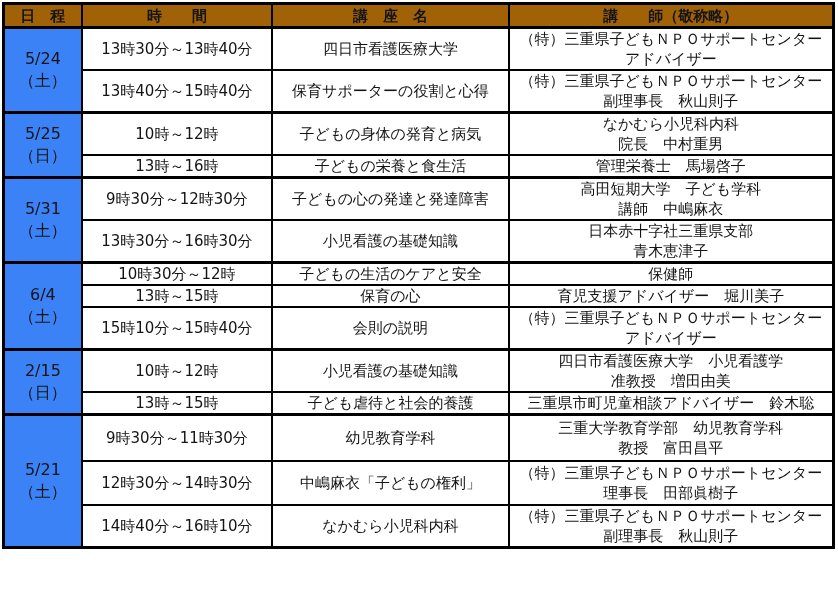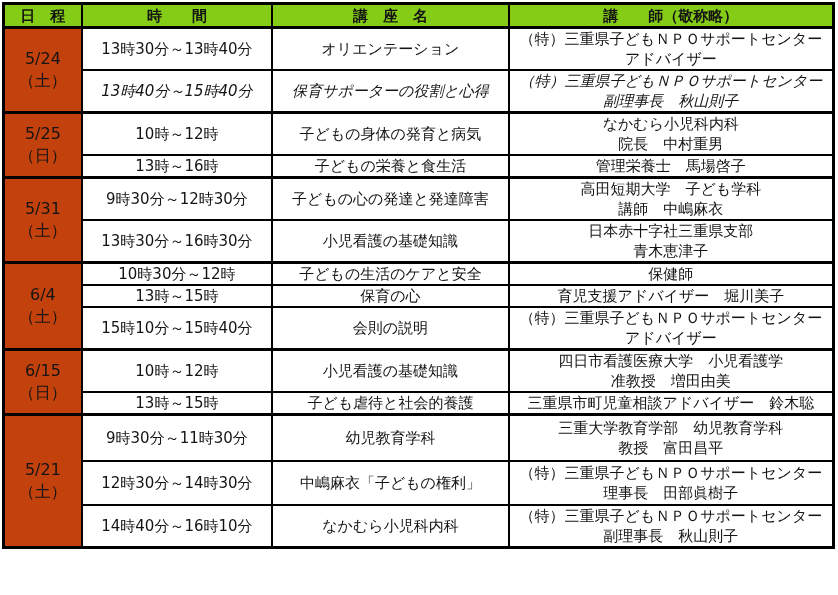--- a/index.html
+++ b/index.html
@@ -28,34 +28,34 @@
     border: 2px solid #000;
     padding: 0 2px;
     overflow: hidden;
     vertical-align: middle;
     text-align: center;
     font-size: 15px;
     line-height: 20px;
   }
   tr.group-start td { border-top: 3px solid #000; }
   thead th {
-    background: #84cc16;
+    background: #a16207;
     font-weight: bold;
     height: 21px;
     font-size: 15px;
   }
   td.date-cell {
-    background: #c2410c;
+    background: #3b82f6;
     font-size: 16px;
     line-height: 22px;
   }
   td.lect-cell .line { display: block; }
   
   tr.h25 { height: 21px; }
-  tr.h44 { height: 40px; font-style: italic; }
+  tr.h44 { height: 40px; }
   tr.h45 { height: 41px; }
   tr.h46 { height: 42px; }
   tr.h48 { height: 44px; margin-top: 12px; }
   tr.h49 { height: 33px; }
   tr.h50 { height: 46px; }
 </style>
 </head>
 <body>
 
 <table class="schedule">
@@ -74,21 +74,21 @@
     </tr>
   </thead>
   <tbody>
 
     <tr class="h46 group-start">
       <td class="date-cell" rowspan="2">
         <span class="line">5/24</span>
         <span class="line">（土）</span>
       </td>
       <td>13時30分～13時40分</td>
-      <td>オリエンテーション</td>
+      <td>四日市看護医療大学</td>
       <td class="lect-cell">
         <span class="line">（特）三重県子どもＮＰＯサポートセンター</span>
         <span class="line">アドバイザー</span>
       </td>
     </tr>
     <tr class="h44">
       <td>13時40分～15時40分</td>
       <td>保育サポーターの役割と心得</td>
       <td class="lect-cell">
         <span class="line">（特）三重県子どもＮＰＯサポートセンター</span>
@@ -159,21 +159,21 @@
       <td>15時10分～15時40分</td>
       <td>会則の説明</td>
       <td class="lect-cell">
         <span class="line">（特）三重県子どもＮＰＯサポートセンター</span>
         <span class="line">アドバイザー</span>
       </td>
     </tr>
 
     <tr class="h45 group-start">
       <td class="date-cell" rowspan="2">
-        <span class="line">6/15</span>
+        <span class="line">2/15</span>
         <span class="line">（日）</span>
       </td>
       <td>10時～12時</td>
       <td>小児看護の基礎知識</td>
       <td class="lect-cell">
         <span class="line">四日市看護医療大学　小児看護学</span>
         <span class="line">准教授　増田由美</span>
       </td>
     </tr>
     <tr class="h25">

